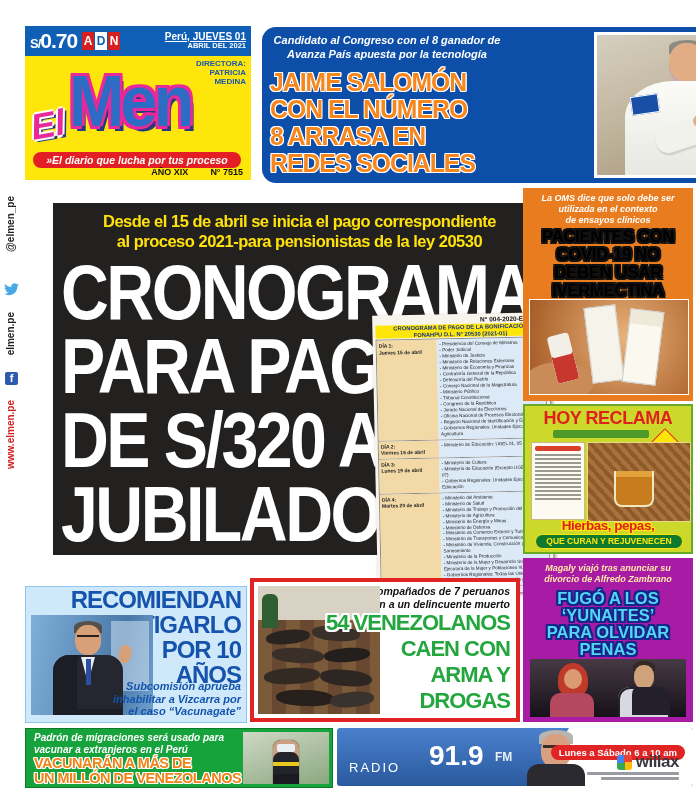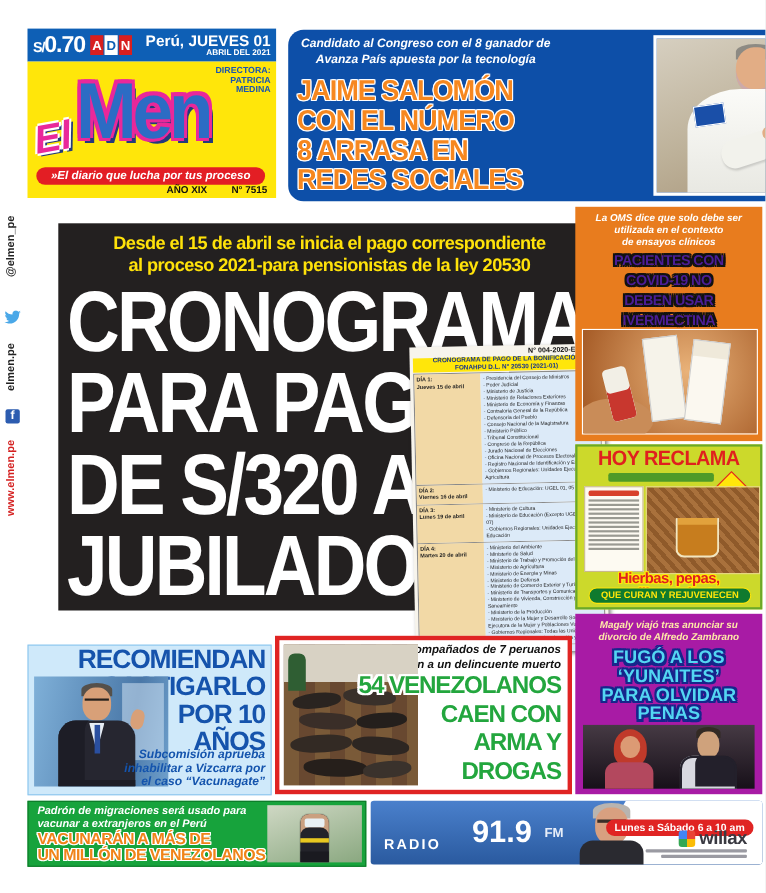--- a/index.html
+++ b/index.html
@@ -22,21 +22,21 @@
 
   
   .topbar{left:25px;top:26px;width:226px;height:30px;background:#0e5fb5;display:flex;
           align-items:center;padding:0 5px;box-sizing:border-box;color:#fff;}
   .price{font-size:21px;font-weight:bold;letter-spacing:-1px;}
   .price small{font-size:13px;}
   .adn{display:flex;gap:1px;margin-left:5px;}
   .adn span{width:12px;height:18px;font-size:12px;font-weight:bold;text-align:center;line-height:18px;}
   .adn .r{background:#d81f1f;color:#fff;} .adn .w{background:#fff;color:#0e5fb5;}
   .dateblk{margin-left:auto;text-align:right;line-height:1.05;}
-  .dateblk .d1{font-size:14px;font-weight:bold;}
+  .dateblk .d1{font-size:10px;font-weight:bold;text-decoration:underline;}
   .dateblk .d2{font-size:7.5px;font-weight:bold;}
   .mast{left:25px;top:56px;width:226px;height:124px;background:#ffe60a;}
   .directora{right:5px;top:3px;color:#1a55b0;font-size:8px;font-weight:bold;text-align:right;line-height:1.15;}
   .logo{left:6px;top:14px;width:214px;height:92px;}
   .logo-el{position:absolute;left:0;top:34px;color:#e9289a;font-size:36px;font-weight:bold;
            font-style:italic;transform:rotate(-10deg);
            text-shadow:-2px 0 0 #fff,2px 0 0 #fff,0 -2px 0 #fff,0 2px 0 #fff,3px 3px 0 #243a7c;}
   .logo-men{position:absolute;left:38px;top:-10px;color:#2c6cc4;font-size:72px;font-weight:bold;
            letter-spacing:-4px;transform:scaleX(0.92);transform-origin:left;
            text-shadow:-3px 0 0 #e9289a,3px 0 0 #e9289a,0 -3px 0 #e9289a,0 3px 0 #e9289a,
@@ -91,21 +91,21 @@
   .doc-row{display:flex;border-bottom:0.5px solid #8a8a8a;}
   .doc-day{width:36%;background:#f2d9a6;padding:2px;font-size:5px;font-weight:bold;color:#222;
            box-sizing:border-box;line-height:1.3;}
   .doc-list{width:64%;background:#dceaf8;padding:2px;font-size:4.6px;color:#222;
             box-sizing:border-box;line-height:1.3;}
 
   
   .covid{left:523px;top:188px;width:170px;height:213px;background:#e87c1e;}
   .cv-kicker{left:0;top:5px;width:100%;text-align:center;color:#fff;font-size:9px;
              font-weight:bold;font-style:italic;line-height:1.2;}
-  .cv-headline{left:0;top:40px;width:100%;text-align:center;color:#4c1d95;font-size:13px;
+  .cv-headline{left:0;top:40px;width:100%;text-align:center;color:#000000;font-size:17px;
                font-weight:bold;line-height:18px;letter-spacing:-0.5px;}
   .cv-photo{left:6px;bottom:6px;width:158px;height:94px;border:1px solid #fff;
             background:radial-gradient(circle at 60% 40%,#e9b279,#a75d28 90%);overflow:hidden;}
   .cv-box1{position:absolute;left:58px;top:6px;width:30px;height:74px;background:#f6f3ea;
            transform:rotate(-7deg);border:1px solid #ccc;}
   .cv-box2{position:absolute;left:96px;top:10px;width:32px;height:72px;background:#fbf8f0;
            transform:rotate(7deg);border:1px solid #ccc;box-shadow:inset 0 14px 0 #efe9da;}
   .cv-bottle{position:absolute;left:22px;top:34px;width:22px;height:48px;background:#f2efe6;border-radius:4px;
            transform:rotate(-14deg);box-shadow:inset 0 -26px 0 #c8372e;}
   .cv-hand{position:absolute;left:-6px;bottom:-8px;width:70px;height:40px;border-radius:50%;background:#c98c58;}
@@ -188,21 +188,21 @@
   .vc-mask{position:absolute;left:34px;top:12px;width:18px;height:8px;background:#e8f0f4;border-radius:2px;}
   .vc-stripe{position:absolute;left:30px;top:30px;width:26px;height:4px;background:#e8c820;}
 
   
   .radio{left:337px;top:728px;width:356px;height:58px;background:linear-gradient(180deg,#4a80cc,#2a5a9f);
          border-radius:3px;overflow:hidden;}
   .white-diag{position:absolute;right:0;top:0;width:158px;height:100%;background:#fff;
               clip-path:polygon(34px 0,100% 0,100% 100%,0 100%);}
   .pbo{left:10px;top:5px;width:64px;height:30px;background:#d81f1f;border:2px solid #fff;border-radius:8px;
        color:#fff;font-size:20px;font-weight:bold;font-style:italic;text-align:center;line-height:28px;letter-spacing:-1px;}
-  .pbo-radio{left:12px;top:32px;color:#fff;font-size:13px;font-weight:bold;letter-spacing:2px;}
+  .pbo-radio{left:12px;top:32px;color:#fff;font-size:13px;font-weight:normal;letter-spacing:2px;}
   .freq{left:92px;top:12px;color:#fff;font-size:28px;font-weight:bold;}
   .fm{left:158px;top:22px;color:#e8eef8;font-size:12px;font-weight:bold;}
   .host{left:190px;top:2px;width:58px;height:56px;}
   .host-hair{position:absolute;left:12px;top:0;width:34px;height:14px;border-radius:50% 50% 0 0;background:#b8b4b0;}
   .host-face{position:absolute;left:14px;top:4px;width:30px;height:34px;border-radius:45%;background:#d8a080;}
   .host-glasses{position:absolute;left:16px;top:15px;width:26px;height:7px;border-top:3px solid #3a2e28;}
   .host-body{position:absolute;left:0px;top:34px;width:58px;height:24px;border-radius:12px 12px 0 0;background:#2a2a30;}
   .sched{right:8px;top:17px;background:#e02423;border-radius:9px;padding:2px 8px;color:#fff;
          font-size:9.5px;font-weight:bold;}
   .willax{right:14px;top:24px;display:flex;align-items:center;gap:4px;}

